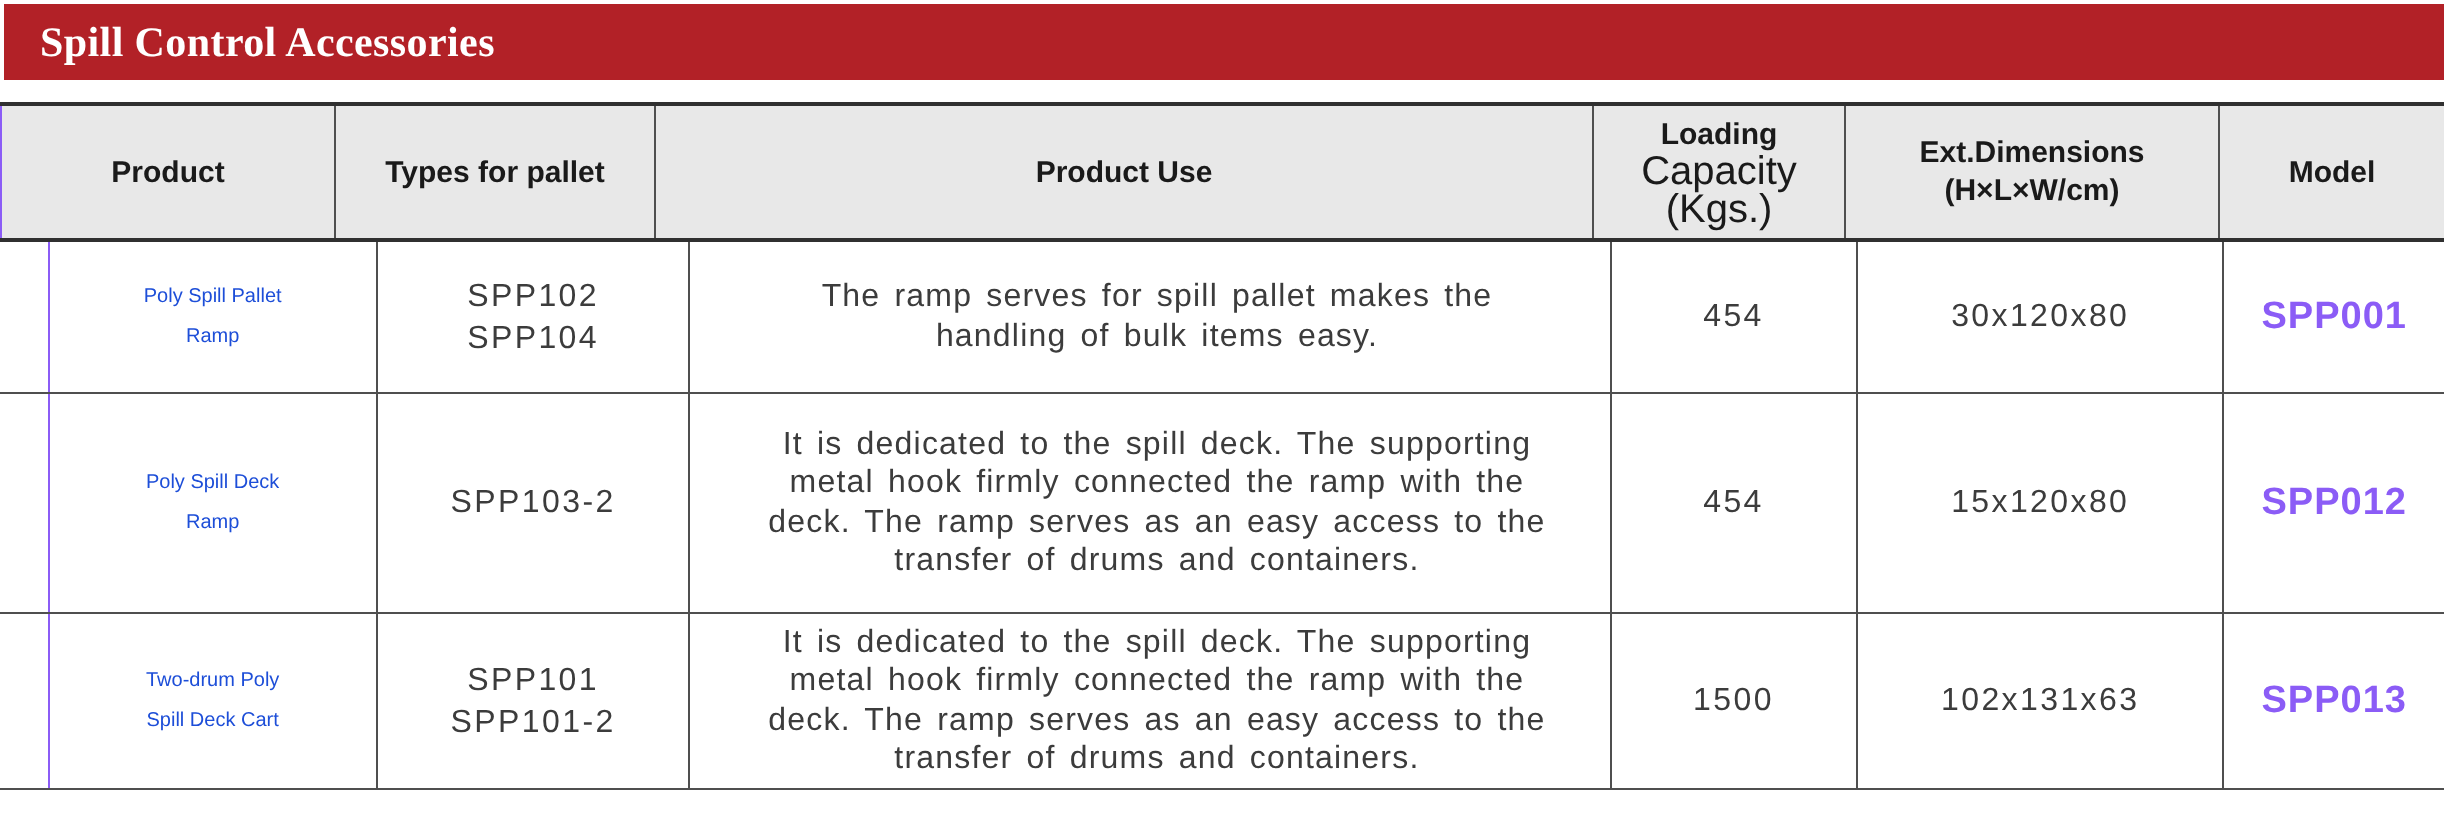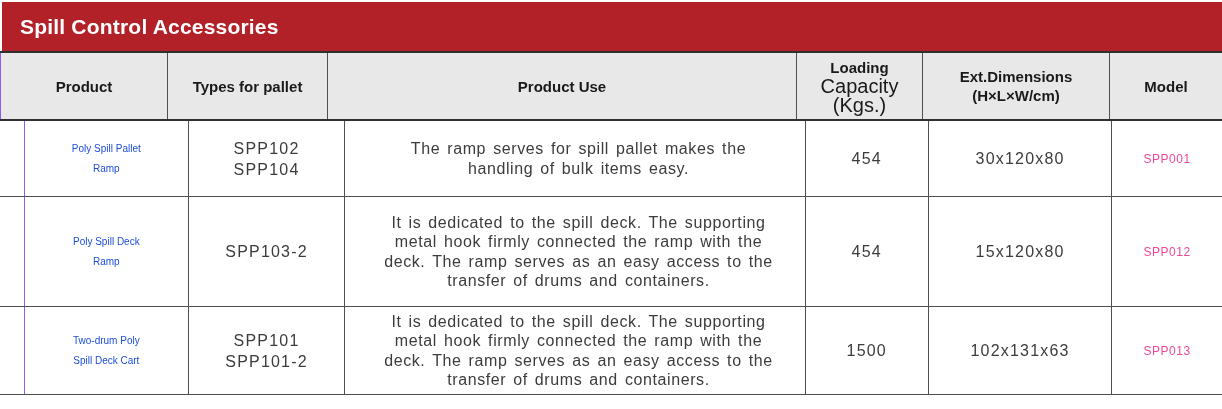--- a/index.html
+++ b/index.html
@@ -12,24 +12,25 @@
     position: relative;
     width: 1222px;
     height: 409px;
     background: #ffffff;
     overflow: hidden;
   }
   
   .title-bar {
     position: absolute;
     left: 2px; top: 2px;
-    width: 1220px; height: 49px;
+    width: 1220px; height: 38px;
     background: #B22127;
     display: flex;
     align-items: center;
+    font-family: Liberation Serif, serif;
   }
   .title-bar .title {
     color: #ffffff;
     font-size: 21px;
     font-weight: 700;
     padding-left: 18px;
     letter-spacing: 0.2px;
   }
   
   .tbl {
@@ -98,23 +99,23 @@
     text-align: left;
     padding-left: 15px;
     padding-right: 8px;
     color: #3C3C3C;
     font-size: 16px;
     line-height: 19.5px;
     letter-spacing: 0.6px;
     word-spacing: 2px;
   }
   .model-cell {
-    color: #ec4899;
-    font-size: 12px;
-    font-weight: 400;
+    color: #8b5cf6;
+    font-size: 19px;
+    font-weight: 700;
     letter-spacing: 0.5px;
   }
 </style>
 </head>
 <body>
 
 <div class="page">
 
   <div class="title-bar">
     <div class="title">Spill Control Accessories</div>

